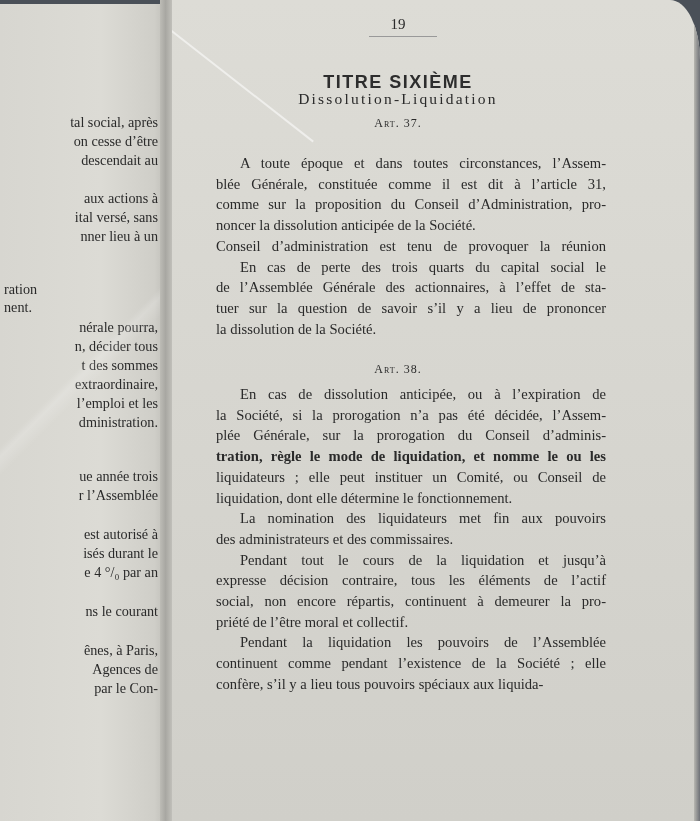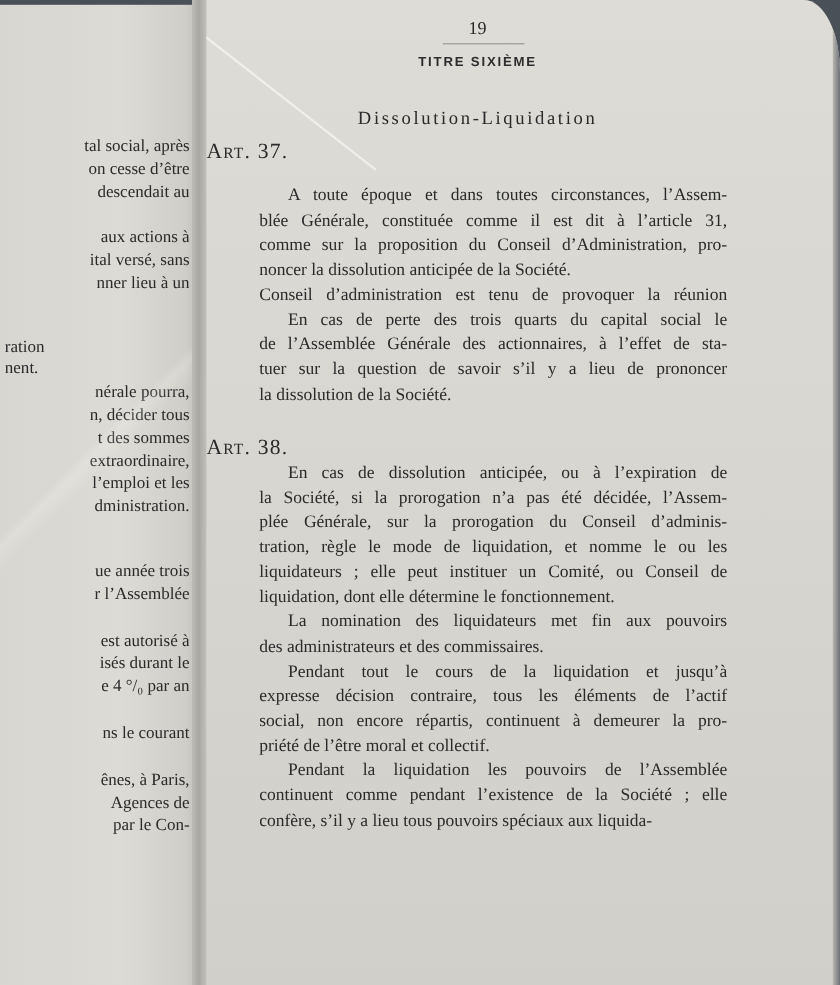--- a/index.html
+++ b/index.html
@@ -47,31 +47,31 @@
   .left-line.l { left: 0; right: auto; text-align: left; }
 
   .page-number {
     position: absolute; left: 0; width: 452px; top: 16px; text-align: center;
     font-size: 15px;
   }
   .page-rule {
     position: absolute; left: 197px; top: 36px; width: 68px; height: 1px; background: #999;
   }
   .titre {
-    position: absolute; left: 0; width: 452px; top: 46px; text-align: center;
+    position: absolute; left: 0; width: 452px; top: 72px; text-align: center;
     font-family: "Liberation Sans", "DejaVu Sans", sans-serif;
-    font-size: 11px; letter-spacing: 1.5px; font-weight: bold; color: #2d2d2d;
+    font-size: 18px; letter-spacing: 1.5px; font-weight: bold; color: #2d2d2d;
   }
   .section-title {
     position: absolute; left: 0; width: 452px; top: 90px; text-align: center;
     font-size: 15.5px; letter-spacing: 2.2px;
   }
   .art {
-    position: absolute; left: 0; width: 452px; 
-    font-size: 18px; font-variant: small-caps; letter-spacing: 1px;
+    position: absolute; left: 0; width: 452px; text-align: center;
+    font-size: 12px; font-variant: small-caps; letter-spacing: 1px;
   }
   .body-text {
     position: absolute; left: 44px; width: 390px;
     font-size: 14.6px; line-height: 20.7px; text-align: justify;
   }
   .body-text p { margin: 0; text-indent: 24px; }
   .body-text .line { display: block; text-align-last: justify; }
   .body-text .line.last { text-align-last: left; }
 </style>
 </head>
@@ -131,21 +131,21 @@
           <span class="line last" style="margin-left: -24px;">la dissolution de la Société.</span>
         </p>
       </div>
 
     <div class="art" style="top:362px">Art. 38.</div>
     <div class="body-text" style="top:384px" id="art1">
         <p>
           <span class="line">En cas de dissolution anticipée, ou à l’expiration de</span>
           <span class="line" style="margin-left: -24px;">la Société, si la prorogation n’a pas été décidée, l’Assem-</span>
           <span class="line" style="margin-left: -24px;">plée Générale, sur la prorogation du Conseil d’adminis-</span>
-          <span class="line" style="margin-left: -24px;">tration, règle le mode de liquidation, et nomme le ou les</span>
+          <span class="line" style="margin-left: -24px; font-weight: bold;">tration, règle le mode de liquidation, et nomme le ou les</span>
           <span class="line" style="margin-left: -24px;">liquidateurs ; elle peut instituer un Comité, ou Conseil de</span>
           <span class="line last" style="margin-left: -24px;">liquidation, dont elle détermine le fonctionnement.</span>
         </p>
         <p>
           <span class="line">La nomination des liquidateurs met fin aux pouvoirs</span>
           <span class="line last" style="margin-left: -24px;">des administrateurs et des commissaires.</span>
         </p>
         <p>
           <span class="line">Pendant tout le cours de la liquidation et jusqu’à</span>
           <span class="line" style="margin-left: -24px;">expresse décision contraire, tous les éléments de l’actif</span>

